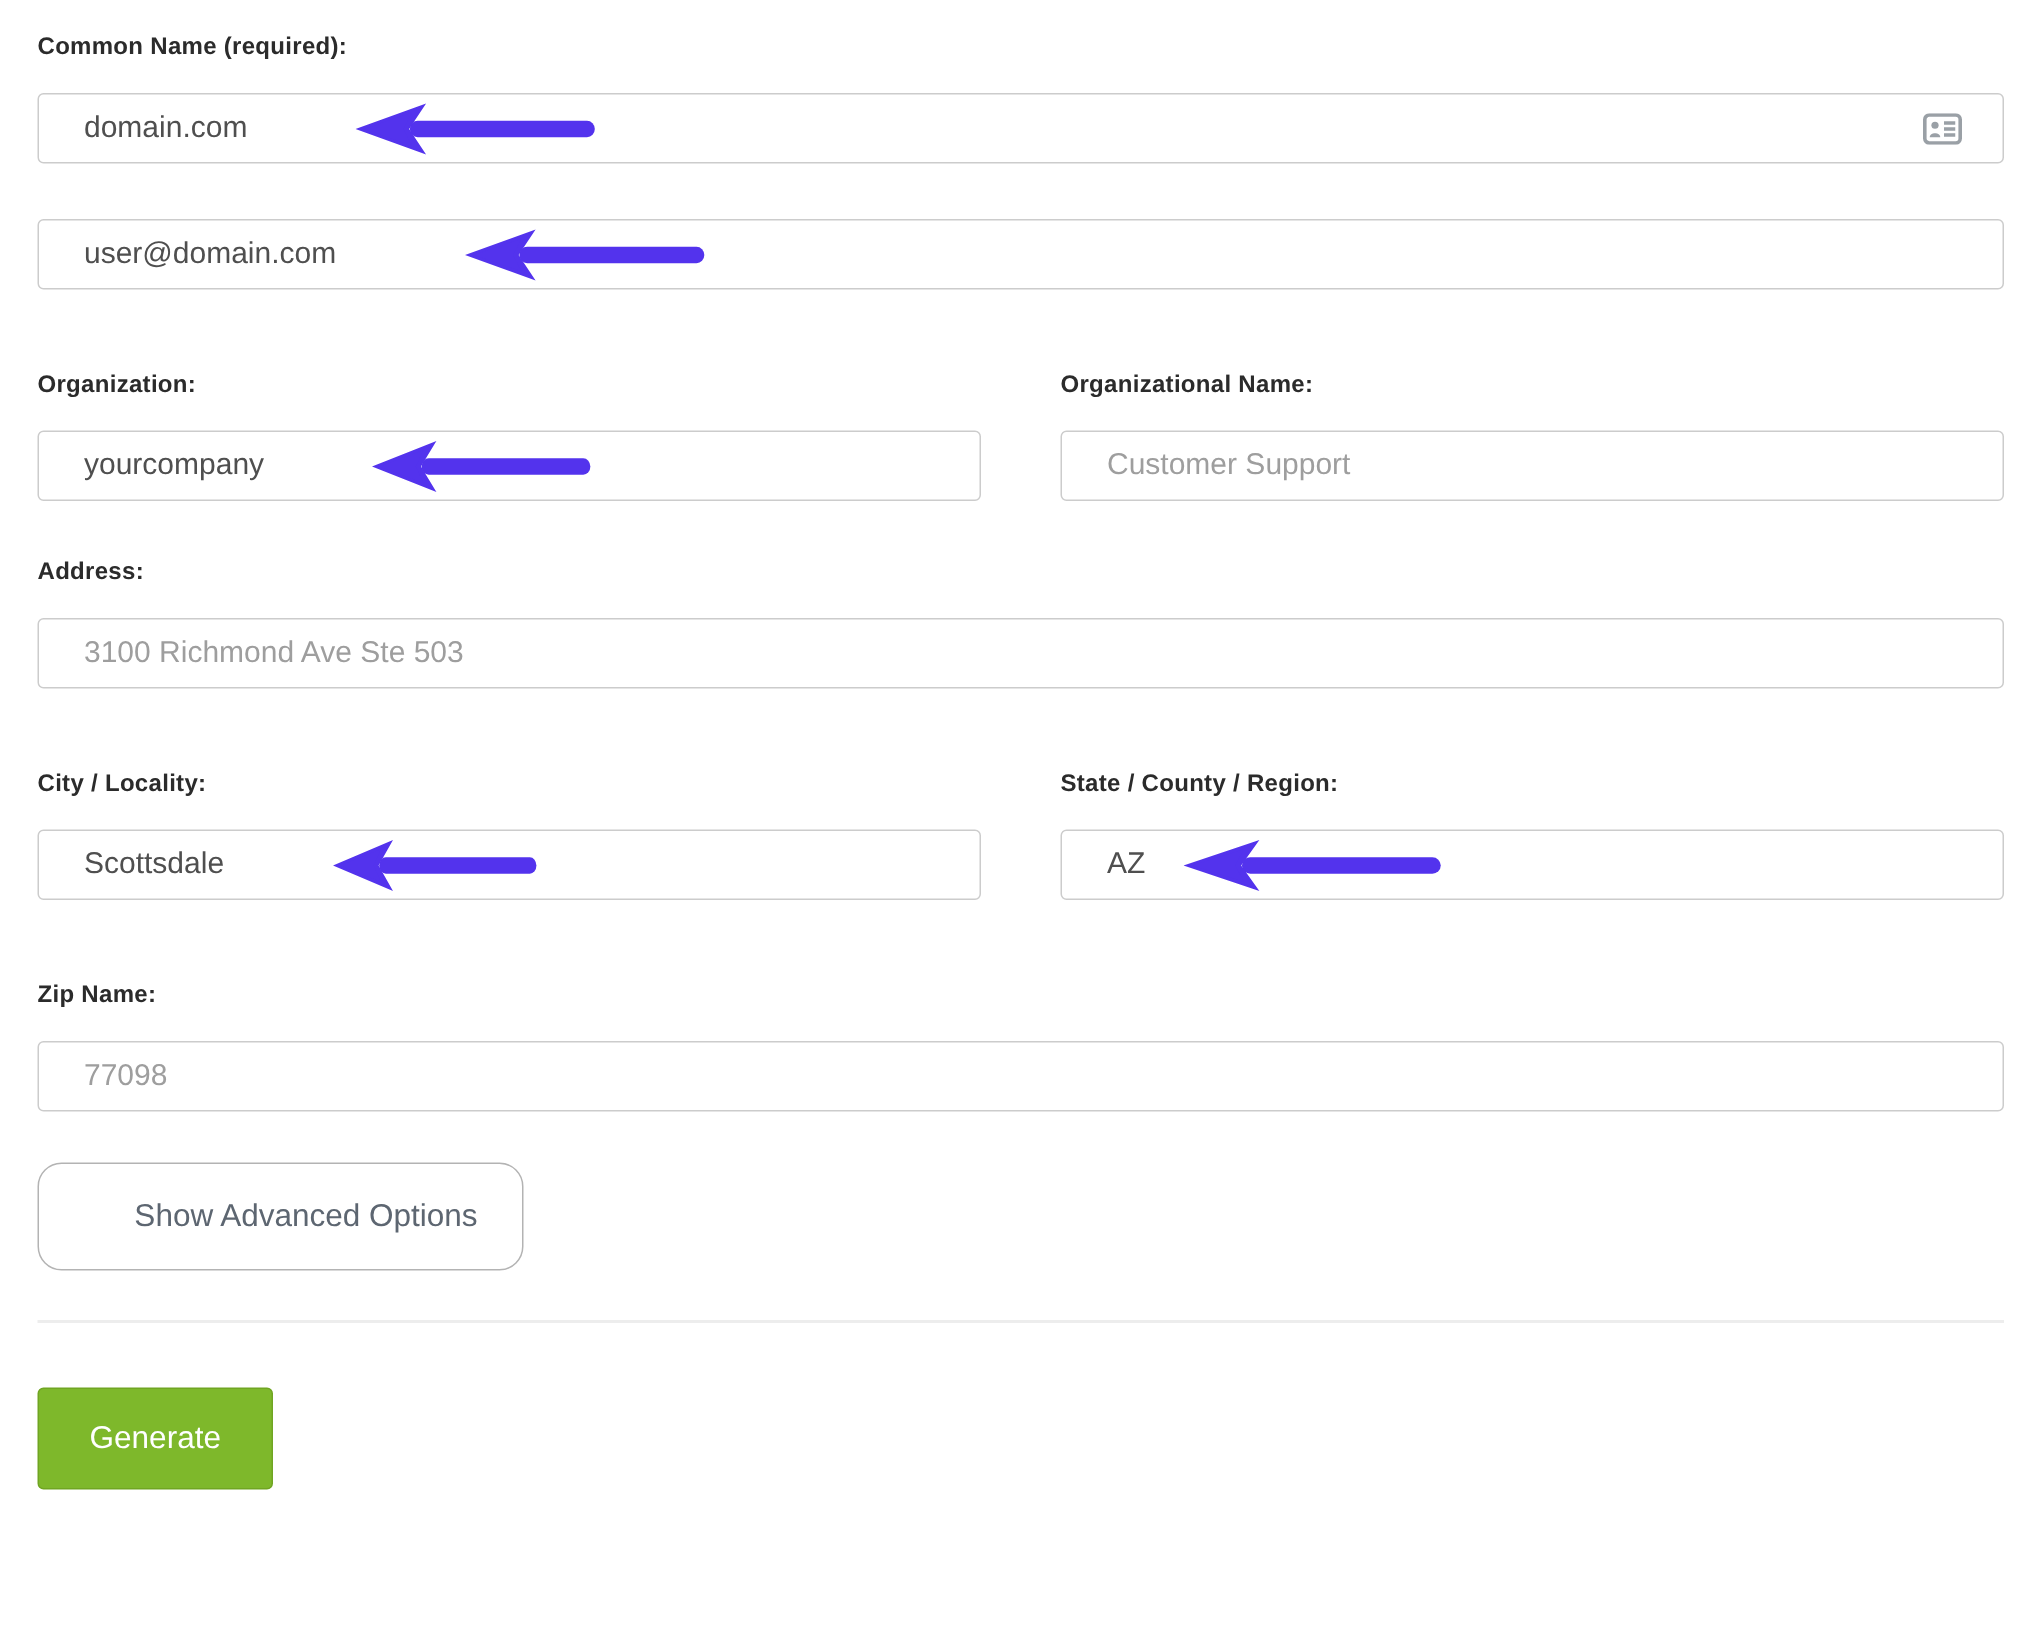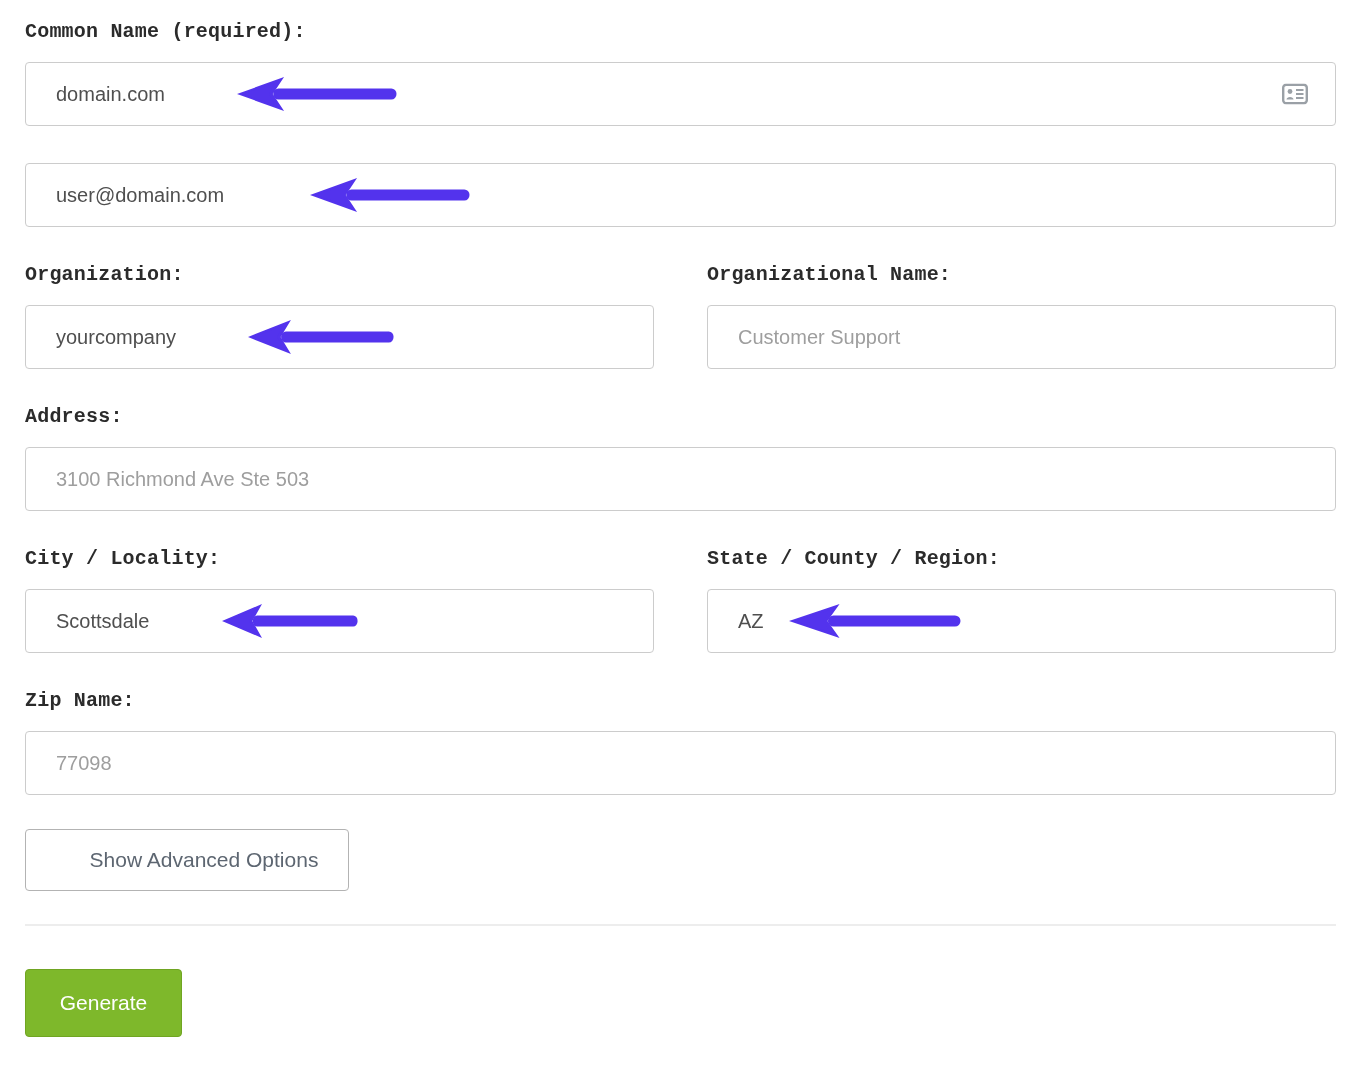--- a/index.html
+++ b/index.html
@@ -18,68 +18,67 @@
   *{box-sizing:border-box;margin:0;padding:0;}
   html,body{width:1356px;height:1089px;background:#ffffff;}
   body{
     font-family:"Liberation Sans","DejaVu Sans",sans-serif;
     padding:21px 20px 0 25px;
     color:var(--label_text);
   }
   .field{margin-bottom:37px;}
   .field label{
     display:block;
-    font-size:20px;
+    font-size:16px;
     font-weight:bold;
     color:var(--label_text);
     line-height:22px;
     margin-bottom:19px;
     letter-spacing:.2px;
-    font-family:Liberation Mono, monospace;
   }
   .input-wrap{position:relative;}
   .text-input{
     width:100%;
-    height:64px;
+    height:47px;
     border:1px solid var(--input_border);
     border-radius:4px;
     background:#ffffff;
     font-family:"Liberation Sans","DejaVu Sans",sans-serif;
     font-size:20px;
     color:var(--input_text);
     padding:0 44px 0 30px;
     outline:none;
   }
   .text-input::placeholder{color:var(--placeholder_text);opacity:1;}
   .row{display:flex;gap:53px;}
-  .col{flex:1;min-width:0;}
+  .col{flex:1;min-width:0;margin-top:16px;}
   .arrow{
     position:absolute;
     top:50%;
     transform:translateY(-50%);
     height:36px;
     color:var(--arrow);
     pointer-events:none;
   }
   .card-icon{
     position:absolute;
     right:28px;
     top:50%;
     transform:translateY(-50%);
     color:var(--icon_gray);
     cursor:pointer;
   }
   .btn-advanced{
     display:inline-block;
     margin-top:34px;
     width:324px;
-    height:62px;
+    height:72px;
     background:#ffffff;
     border:1px solid var(--advanced_border);
-    border-radius:4px;
+    border-radius:16px;
     font-family:"Liberation Sans","DejaVu Sans",sans-serif;
     font-size:21px;
     color:var(--advanced_text);
     cursor:pointer;
     padding-left:34px;
   }
   .divider{
     border:none;
     border-top:2px solid var(--divider);
     margin:33px 0 0 0;

